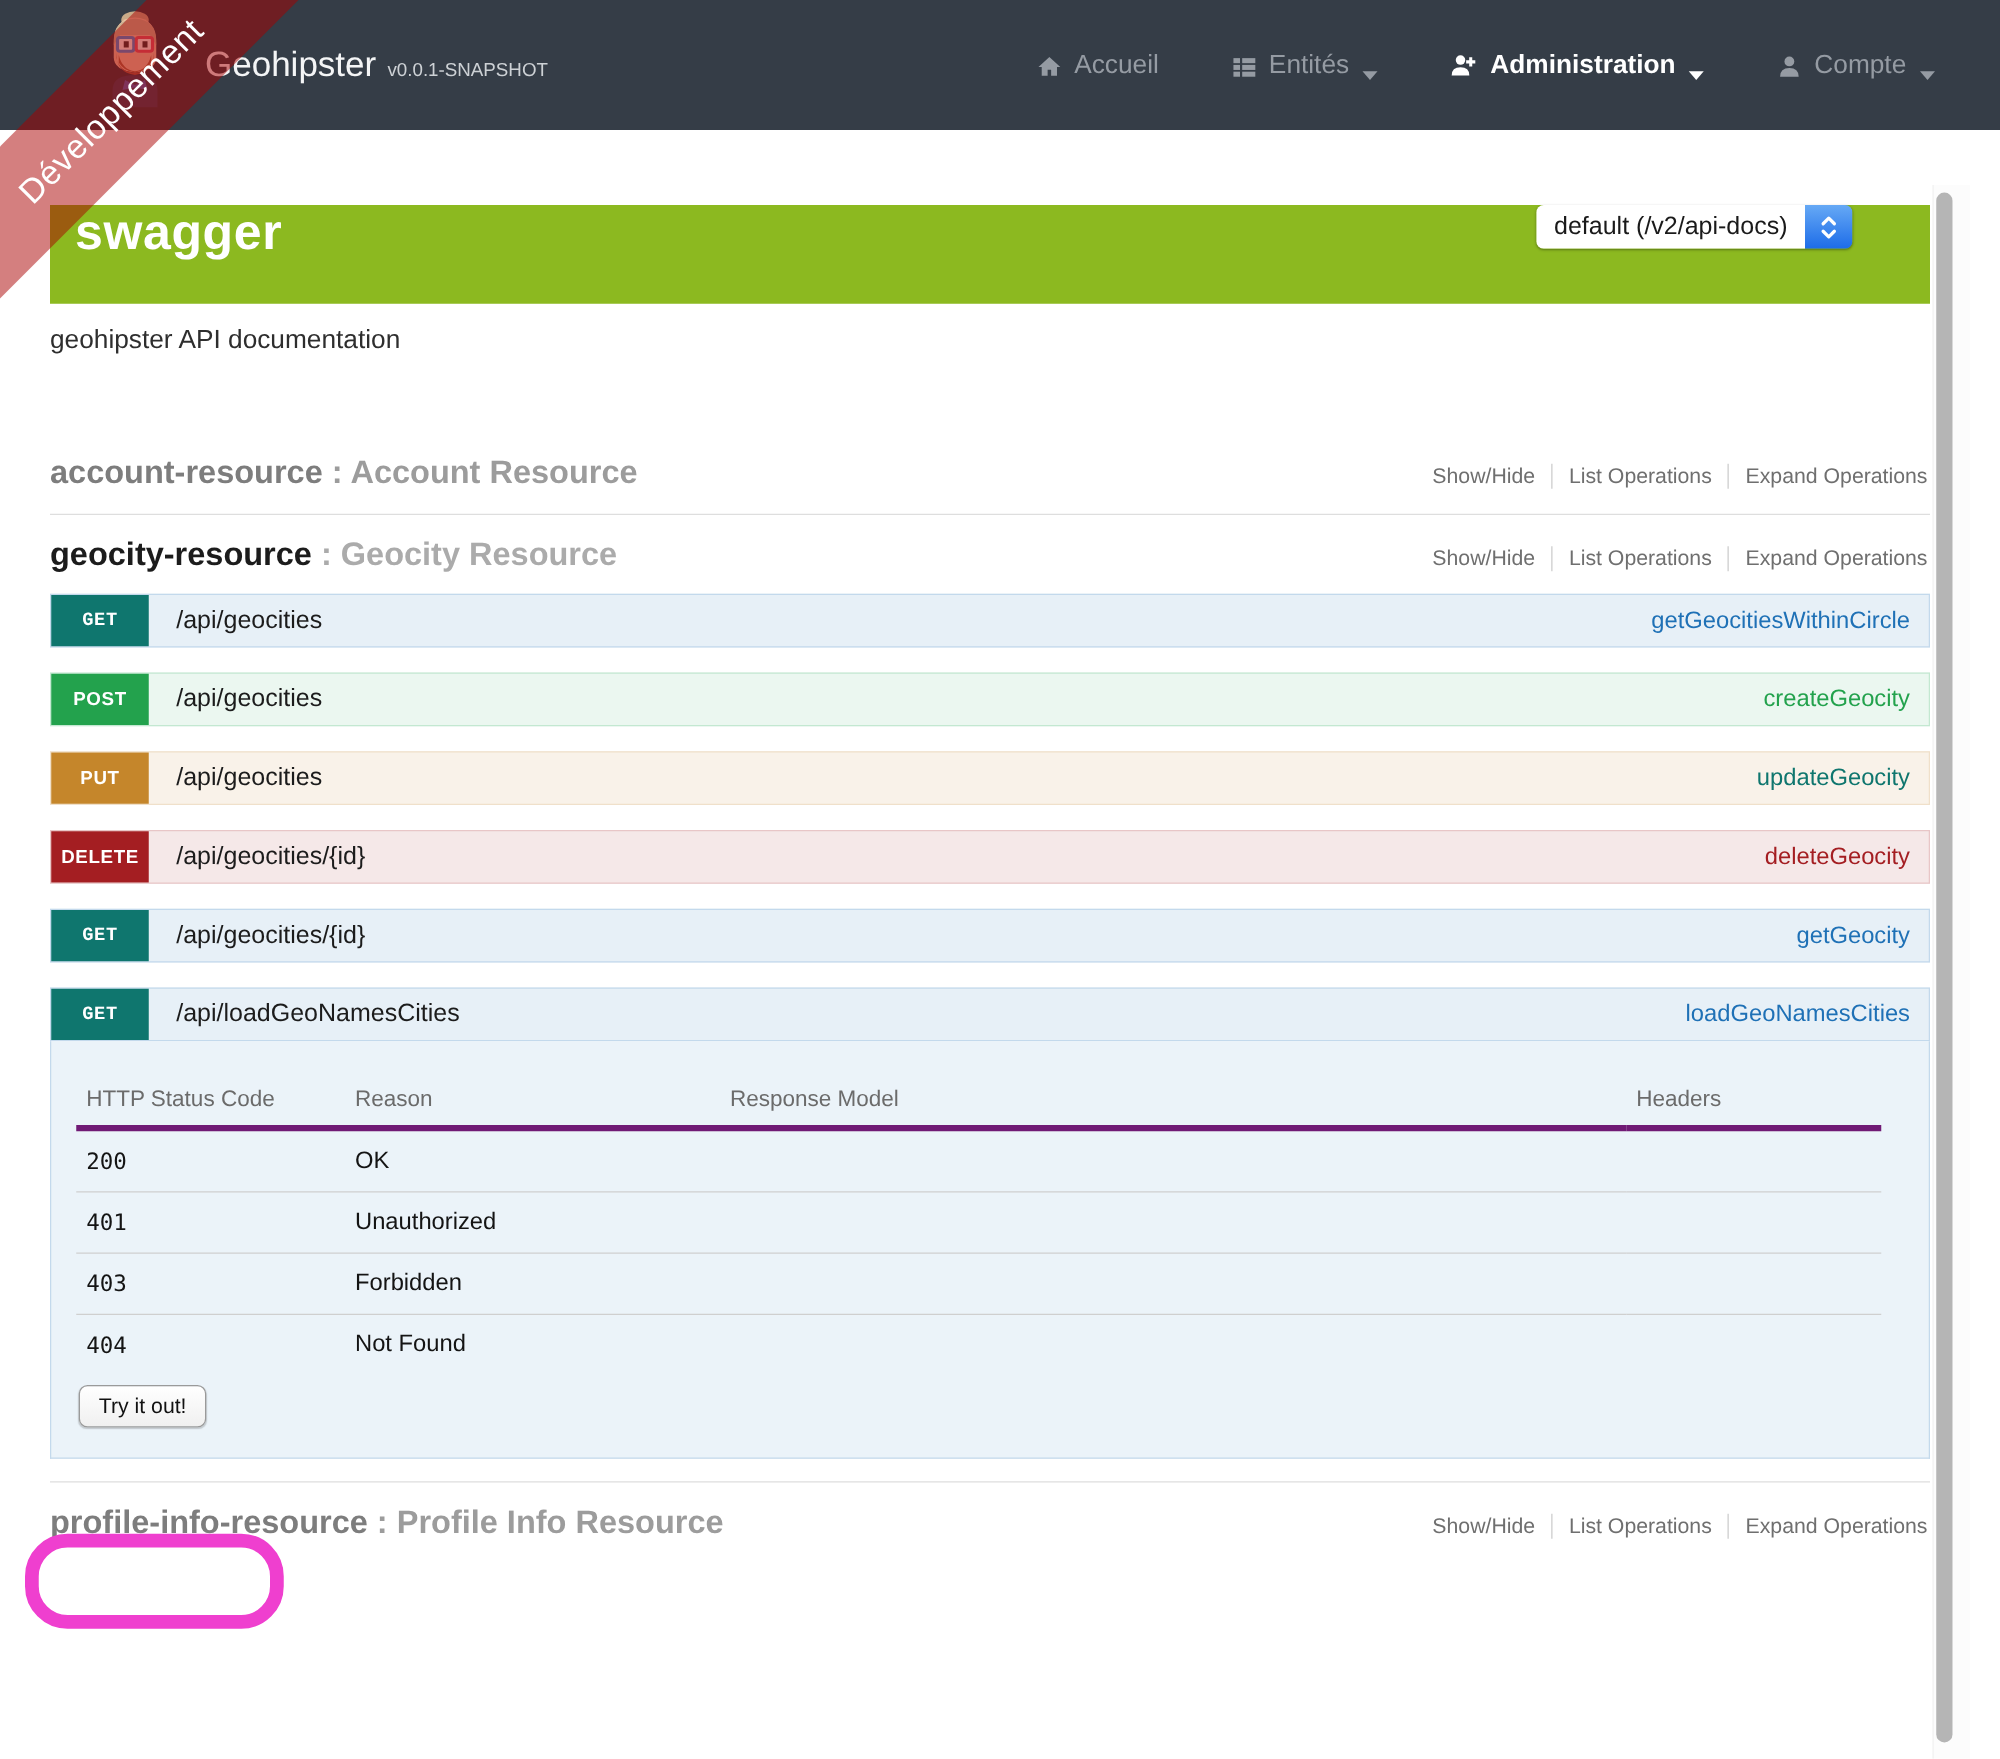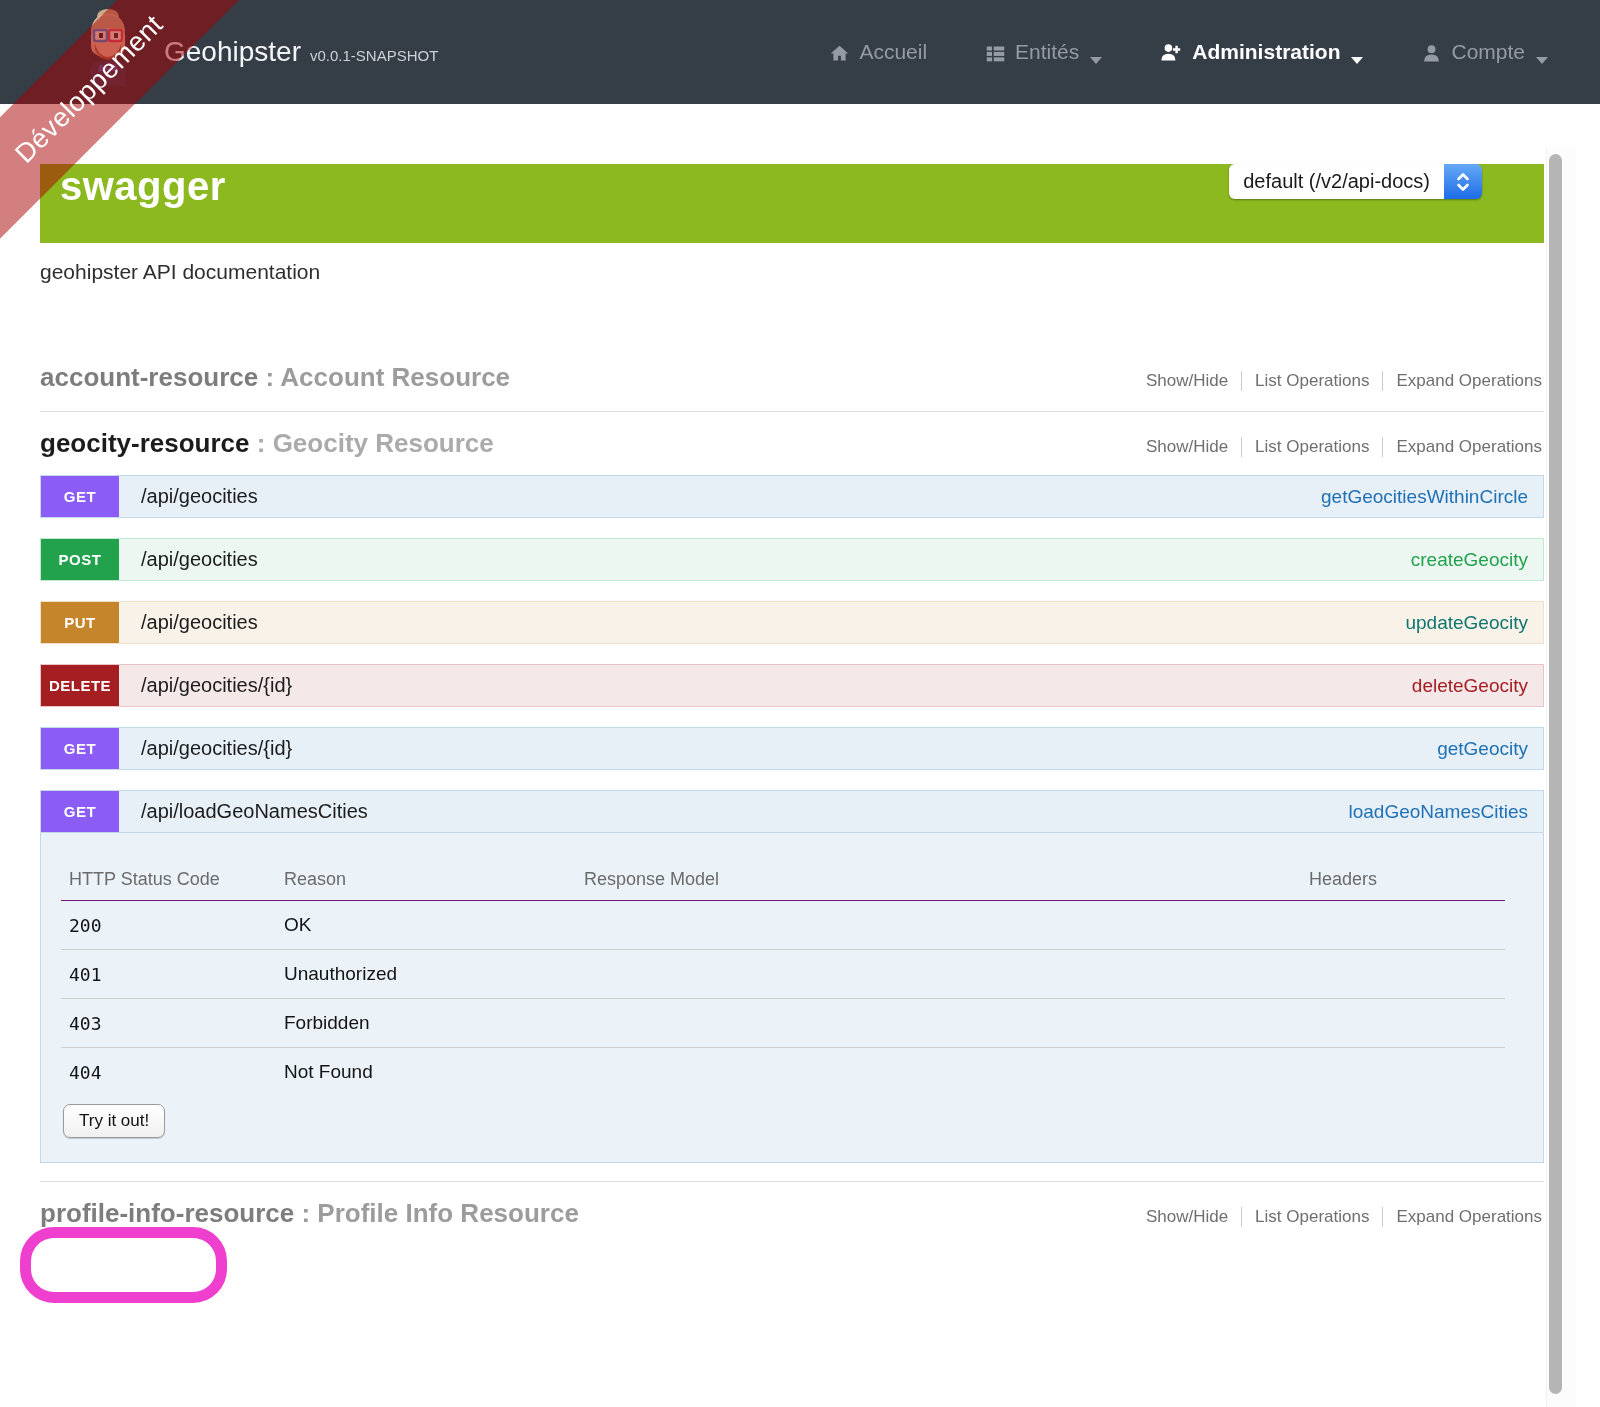--- a/index.html
+++ b/index.html
@@ -85,21 +85,21 @@
     height:43px; display:flex; align-items:center;
     border:1px solid; margin-bottom:20px;
   }
   .op-label {
     width:78px; align-self:stretch; display:flex; align-items:center; justify-content:center;
     color:#fff; font-weight:bold; font-size:15px; letter-spacing:0.5px;
   }
   .op-path { margin-left:22px; font-size:20px; color:#1c1c1c; }
   .op-nick { margin-left:auto; margin-right:15px; font-size:19px; }
   .op.get    { background:#e7f0f7; border-color:#c3d9ec; }
-  .op.get    .op-label { background:#8b5cf6; }
+  .op.get    .op-label { background:#0f766e;font-family:Liberation Mono, monospace; }
   .op.get    .op-nick  { color:#1f71b6; }
   .op.post   { background:#ebf7f0; border-color:#c3e8d1; }
   .op.post   .op-label { background:#23a24d; }
   .op.post   .op-nick  { color:#23a24d; }
   .op.put    { background:#f9f2e9; border-color:#f0e0ca; }
   .op.put    .op-label { background:#c5862b; }
   .op.put    .op-nick  { color:#0f766e; }
   .op.delete { background:#f5e8e8; border-color:#e8c6c7; }
   .op.delete .op-label { background:#a41e22; }
   .op.delete .op-nick  { color:#a41e22; }
@@ -107,21 +107,21 @@
 
   
   .op-panel {
     list-style:none; background:#ebf3f9; border:1px solid #c3d9ec; border-top:none;
     padding:30px 20px 24px 20px;
   }
   .rm-heading { font-size:22px; font-weight:normal; color:#0f6ab4; margin-bottom:16px; }
   .rm-table { width:calc(100% - 18px); border-collapse:collapse; }
   .rm-table th {
     text-align:left; font-weight:normal; color:#6b6b6b; font-size:18px;
-    padding:6px 0 10px 8px; border-bottom:1px solid #701a75;
+    padding:6px 0 10px 8px; border-bottom:5px solid #701a75;
   }
   .rm-table th:nth-child(1) { width:215px; }
   .rm-table th:nth-child(2) { width:300px; }
   .rm-table th:nth-child(3) { width:725px; }
   .rm-table td { font-size:19px; color:#141414; padding:13px 0 13px 8px; }
   .rm-table tbody tr:not(:last-child) td { border-bottom:1px solid #cfcfcf; }
   .rm-table td.code { font-family:"DejaVu Sans Mono", monospace; font-size:18px; }
   .try-btn {
     margin-top:8px; margin-left:2px; padding:6px 15px; font-size:17px; color:#111;
     font-family:"Liberation Sans", sans-serif;

